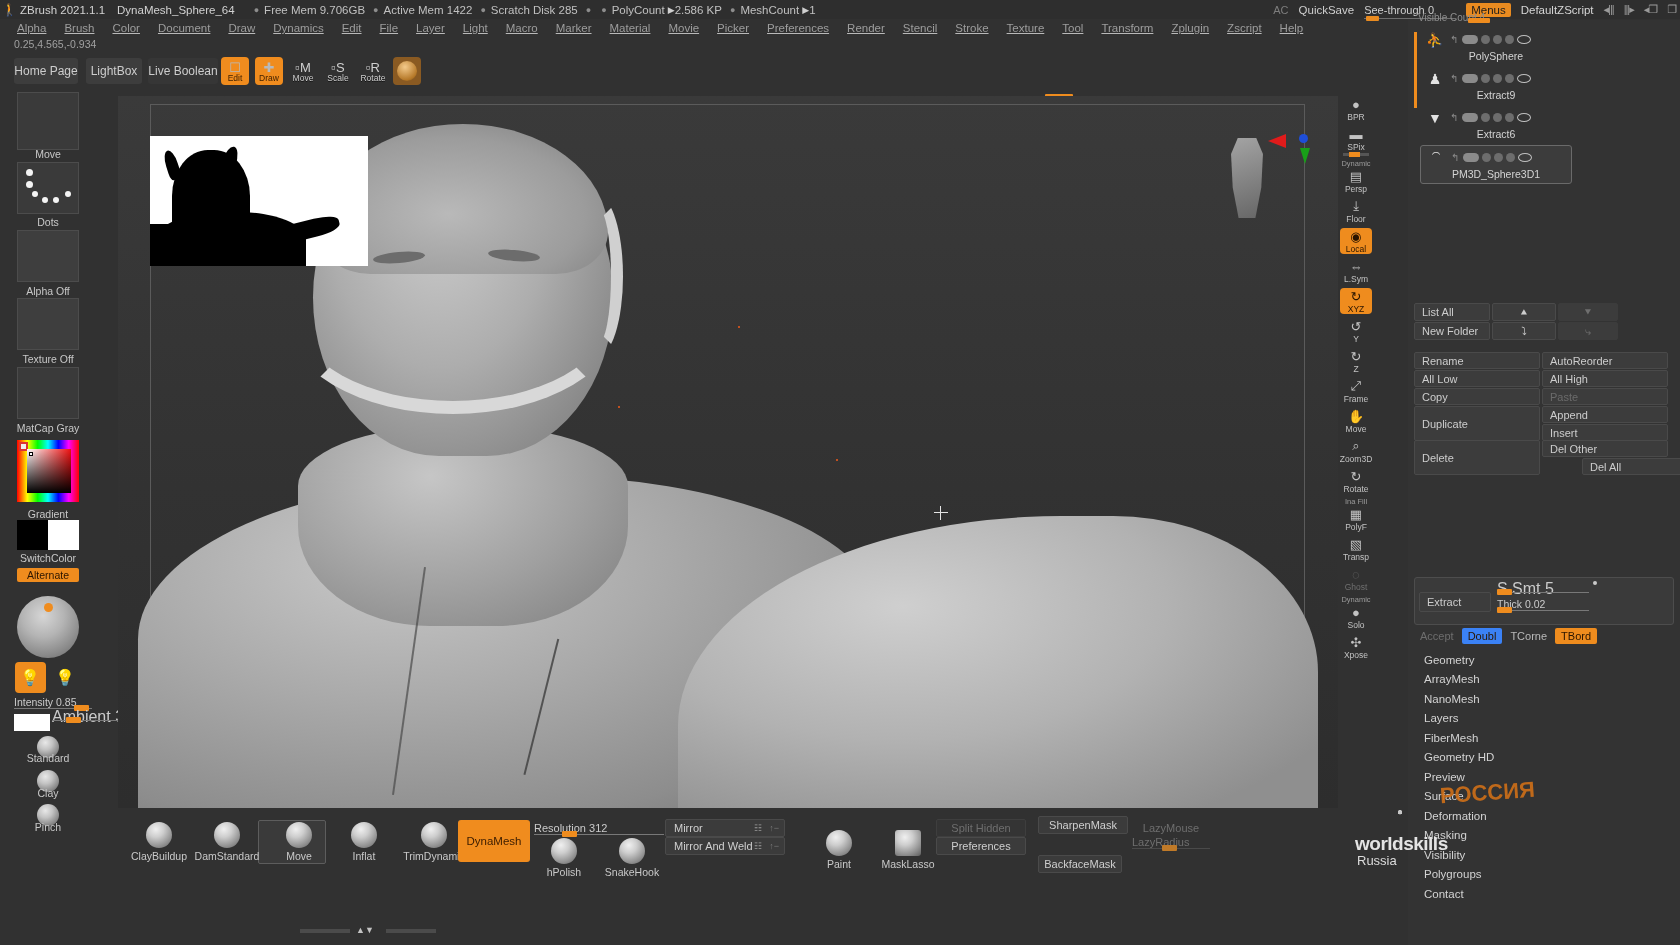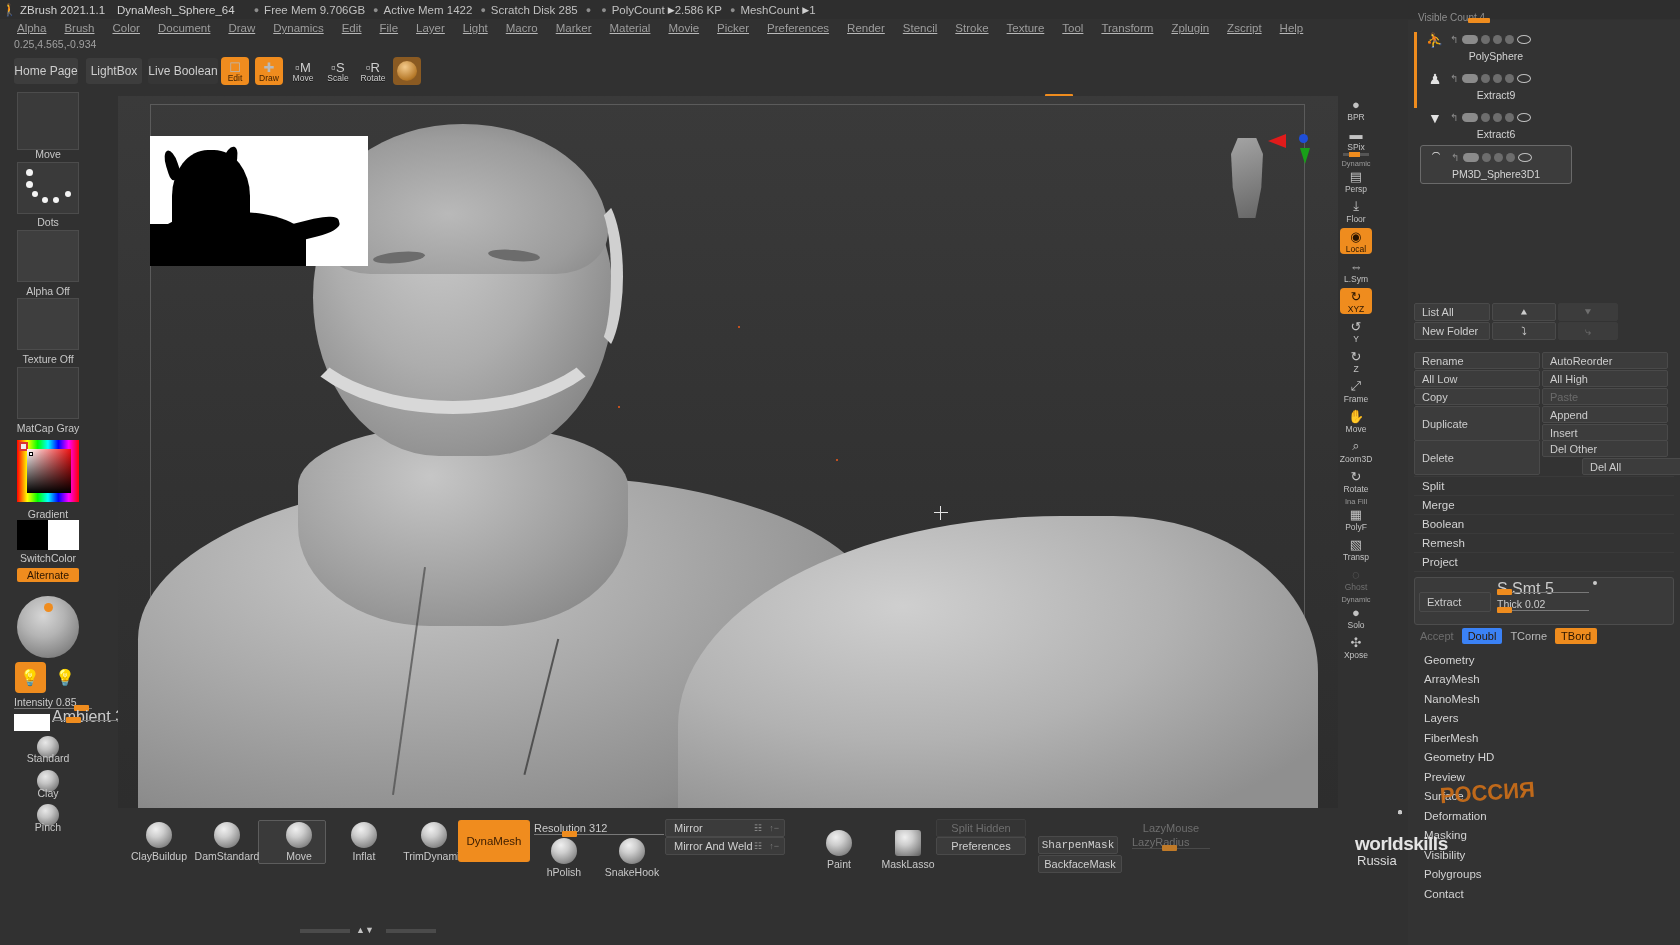--- a/index.html
+++ b/index.html
@@ -177,20 +177,36 @@
     <span class="tb-bul">●</span>
     <span class="tb-bul">●</span>
     <div class="tb-stat">PolyCount</div>
     <span style="color:#cfcfcf;font-size:9px">▶</span>
     <div class="tb-stat">2.586 KP</div>
     <span class="tb-bul">●</span>
     <div class="tb-stat">MeshCount</div>
     <span style="color:#cfcfcf;font-size:9px">▶</span>
     <div class="tb-stat">1</div>
 
+    <div class="tb-right">
+      <div class="tb-ac">AC</div>
+      <div class="tb-qs">QuickSave</div>
+      <div class="see-through">
+        <span class="lab">See-through</span>
+        <span class="lab">0</span>
+        <span class="trk"></span>
+        <span class="hnd"></span>
+      </div>
+      <div class="menus-btn">Menus</div>
+      <div class="zscript-lbl">DefaultZScript</div>
+      <div class="arrbtn">◂|||</div>
+      <div class="arrbtn">|||▸</div>
+      <div class="arrbtn">◂❐</div>
+      <div class="arrbtn">❐</div>
+    </div>
   </div>
 
   <div class="menubar" id="menubar">
       <div class="mi">Alpha</div>
       <div class="mi">Brush</div>
       <div class="mi">Color</div>
       <div class="mi">Document</div>
       <div class="mi">Draw</div>
       <div class="mi">Dynamics</div>
       <div class="mi">Edit</div>
@@ -590,41 +606,20 @@
         <div class="pbtn" style="position: absolute; left: 6px; top: 368px; width: 126px; height: 17px;">Copy</div>
         <div class="pbtn dim" style="position: absolute; left: 134px; top: 368px; width: 126px; height: 17px;">Paste</div>
         <div class="pbtn" style="position: absolute; left: 6px; top: 386px; width: 126px; height: 35px; justify-content: flex-start;">Duplicate</div>
         <div class="pbtn" style="position: absolute; left: 134px; top: 386px; width: 126px; height: 17px;">Append</div>
         <div class="pbtn" style="position: absolute; left: 134px; top: 404px; width: 126px; height: 17px;">Insert</div>
         <div class="pbtn" style="position: absolute; left: 6px; top: 420px; width: 126px; height: 35px; justify-content: flex-start;">Delete</div>
         <div class="pbtn" style="position: absolute; left: 134px; top: 420px; width: 126px; height: 17px;">Del Other</div>
         <div class="pbtn" style="position: absolute; left: 134px; top: 438px; width: 126px; height: 17px; margin-left: 40px;">Del All</div>
       </div>
 
-    <div class="plist" style="top:456px;" id="sections">
-        <div class="prow">
-          <span>Split</span>
-        </div>
-        <div class="prow">
-          <span>Merge</span>
-        </div>
-        <div class="prow">
-          <span>Boolean</span>
-        </div>
-        <div class="prow">
-          <span>Remesh</span>
-        </div>
-        <div class="prow">
-          <span>Project</span>
-        </div>
-        <div class="prow">
-          <span class="pdot"></span>
-          <span>Extract</span>
-        </div>
-      </div>
 
     <div class="extract-box" style="left:6px;top:557px;width:260px;height:48px;">
       <div class="pbtn" style="position:absolute;left:4px;top:14px;width:72px;height:20px;">Extract</div>
       <div class="slider" style="left:82px;top:6px;width:92px;">
         <span class="txt" style="font-size:16px;"><span>S Smt</span>
           <span>5</span></span>
         <span class="track"></span>
         <span class="knob" style="left:0px;"></span>
       </div>
       <div class="slider" style="left:82px;top:24px;width:92px;">
@@ -729,21 +724,21 @@
       <div class="blab">Paint</div>
     </div>
     <div class="bbrush" style="left:761px;top:20px;">
       <div class="bimg" style="border-radius:3px;"></div>
       <div class="blab">MaskLasso</div>
     </div>
 
     <div class="bflat dim" style="left:818px;top:9px;width:90px;height:18px;">Split Hidden</div>
     <div class="bflat" style="left:818px;top:27px;width:90px;height:18px;">Preferences</div>
 
-    <div class="bflat" style="left:920px;top:26px;width:80px;height:18px;font-family:Liberation Mono, monospace;">SharpenMask</div>
+    <div class="bflat" style="left:920px;top:6px;width:90px;height:18px;">SharpenMask</div>
     <div class="bflat dim" style="left:1014px;top:9px;width:78px;height:18px;border:none;background:none;">LazyMouse</div>
     <div class="slider" style="left:1014px;top:30px;width:78px;">
       <span class="txt" style="font-size:11px;color:#6e6e6e;">LazyRadius</span>
       <span class="track" style="background:#4a4a4a;"></span>
       <span class="knob" style="left:30px;background:#c07a28;"></span>
     </div>
     <div class="bflat" style="left:920px;top:45px;width:84px;height:18px;">BackfaceMask</div>
 
     <div class="scrollnub" style="left:182px;top:118px;">
       <span class="nubbar" style="left:0;top:1px;"></span>

